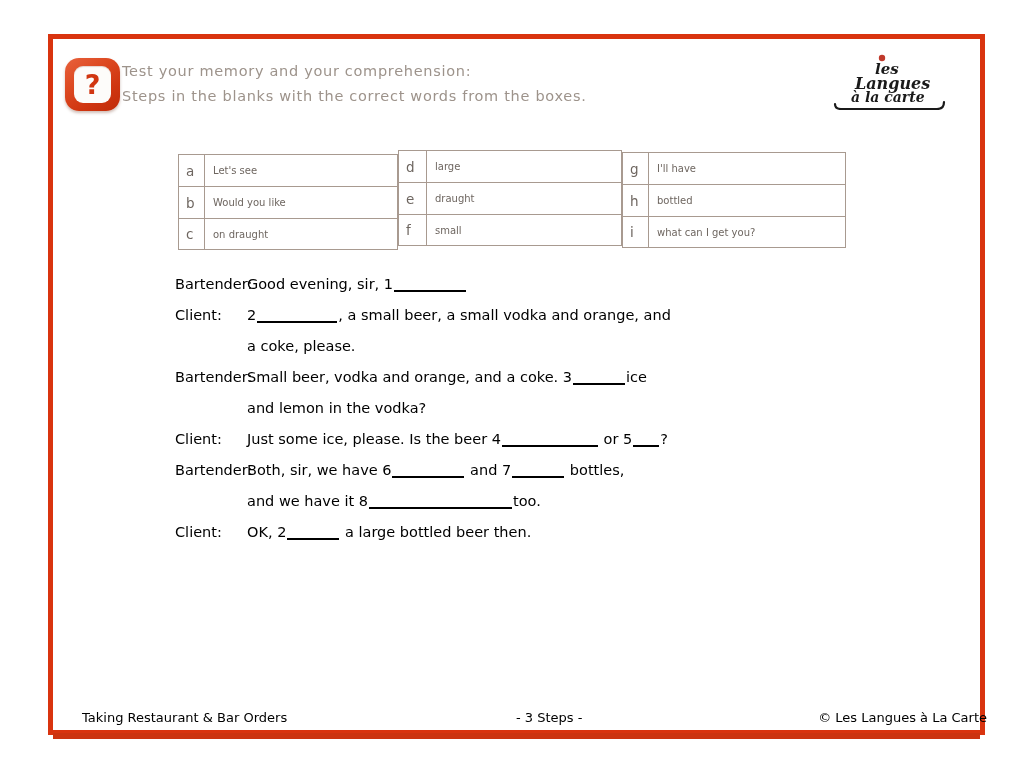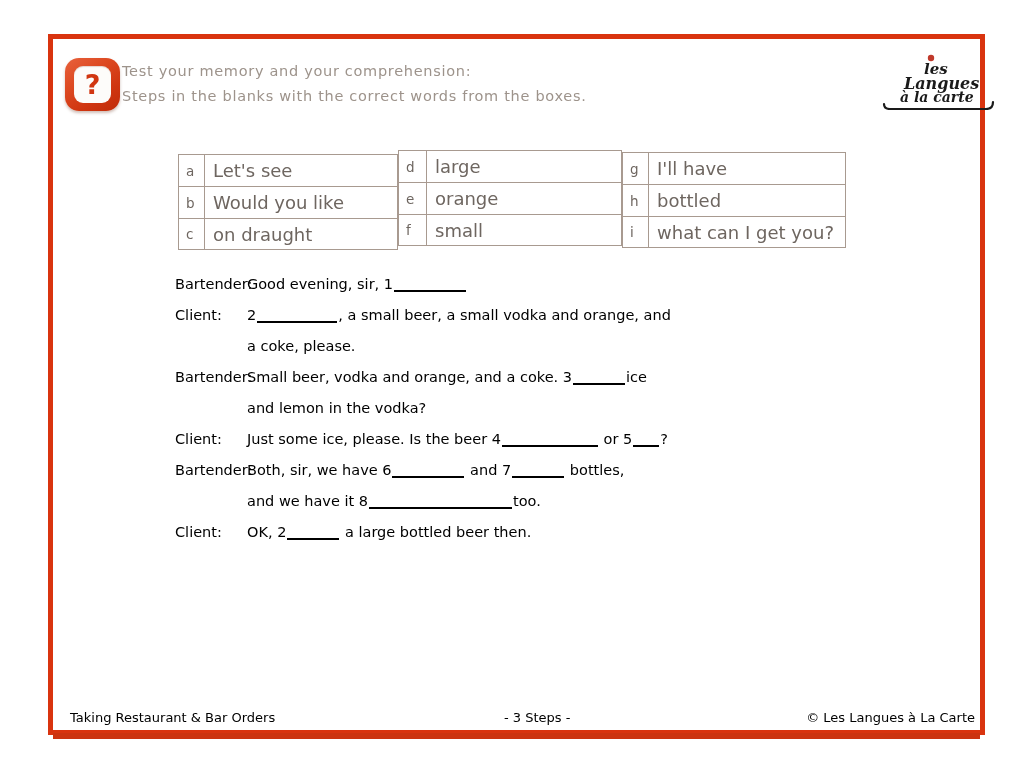--- a/index.html
+++ b/index.html
@@ -74,21 +74,21 @@
     letter-spacing: 0.7px;
     white-space: nowrap;
     font-family: "DejaVu Sans", sans-serif;
   }
   #header-line-1 { top: 8px; }
   #header-line-2 { top: 33px; }
 
   
   #logo {
     position: absolute;
-    left: 874px;
+    left: 825px;
     top: 52px;
     width: 130px;
     height: 58px;
   }
   #logo svg { display: block; }
 
   
   #word-bank {
     position: absolute;
     left: 178px;
@@ -126,21 +126,21 @@
   }
   #bank-group-1 .bank-letter { width: 28px; flex: 0 0 28px; }
   #bank-group-2 .bank-letter { width: 26px; flex: 0 0 26px; }
   .bank-word {
     flex: 1 1 auto;
     display: flex;
     align-items: center;
     padding-left: 8px;
     box-sizing: border-box;
     color: #6e6660;
-    font-size: 18px;
+    font-size: 10px;
     font-family: "DejaVu Sans", sans-serif;
     white-space: nowrap;
   }
 
   
   #dialogue {
     position: absolute;
     left: 175px;
     top: 276px;
     width: 790px;
@@ -174,21 +174,21 @@
   .blank.w3  { width: 26px; }
   .blank.w6  { width: 52px; }
   .blank.w8  { width: 72px; }
   .blank.w9  { width: 80px; }
   .blank.w11 { width: 96px; }
   .blank.w17 { width: 143px; }
 
   
   #footer {
     position: absolute;
-    left: 64px;
+    left: 76px;
     top: 710px;
     width: 915px;
     height: 20px;
     font-size: 13px;
     color: #000000;
     font-family: "DejaVu Sans", sans-serif;
   }
   #footer-left   { position: absolute; left: 6px;  top: 0; }
   #footer-center { position: absolute; left: 440px; top: 0; }
   #footer-right  { position: absolute; right: 4px; top: 0; }
@@ -244,21 +244,21 @@
         <div class="bank-word">on draught</div>
       </div>
     </div>
   <div class="bank-group" id="bank-group-1">
       <div class="bank-row">
         <div class="bank-letter">d</div>
         <div class="bank-word">large</div>
       </div>
       <div class="bank-row">
         <div class="bank-letter">e</div>
-        <div class="bank-word">orange</div>
+        <div class="bank-word">draught</div>
       </div>
       <div class="bank-row last">
         <div class="bank-letter">f</div>
         <div class="bank-word">small</div>
       </div>
     </div>
   <div class="bank-group" id="bank-group-2">
       <div class="bank-row">
         <div class="bank-letter">g</div>
         <div class="bank-word">I'll have</div>

